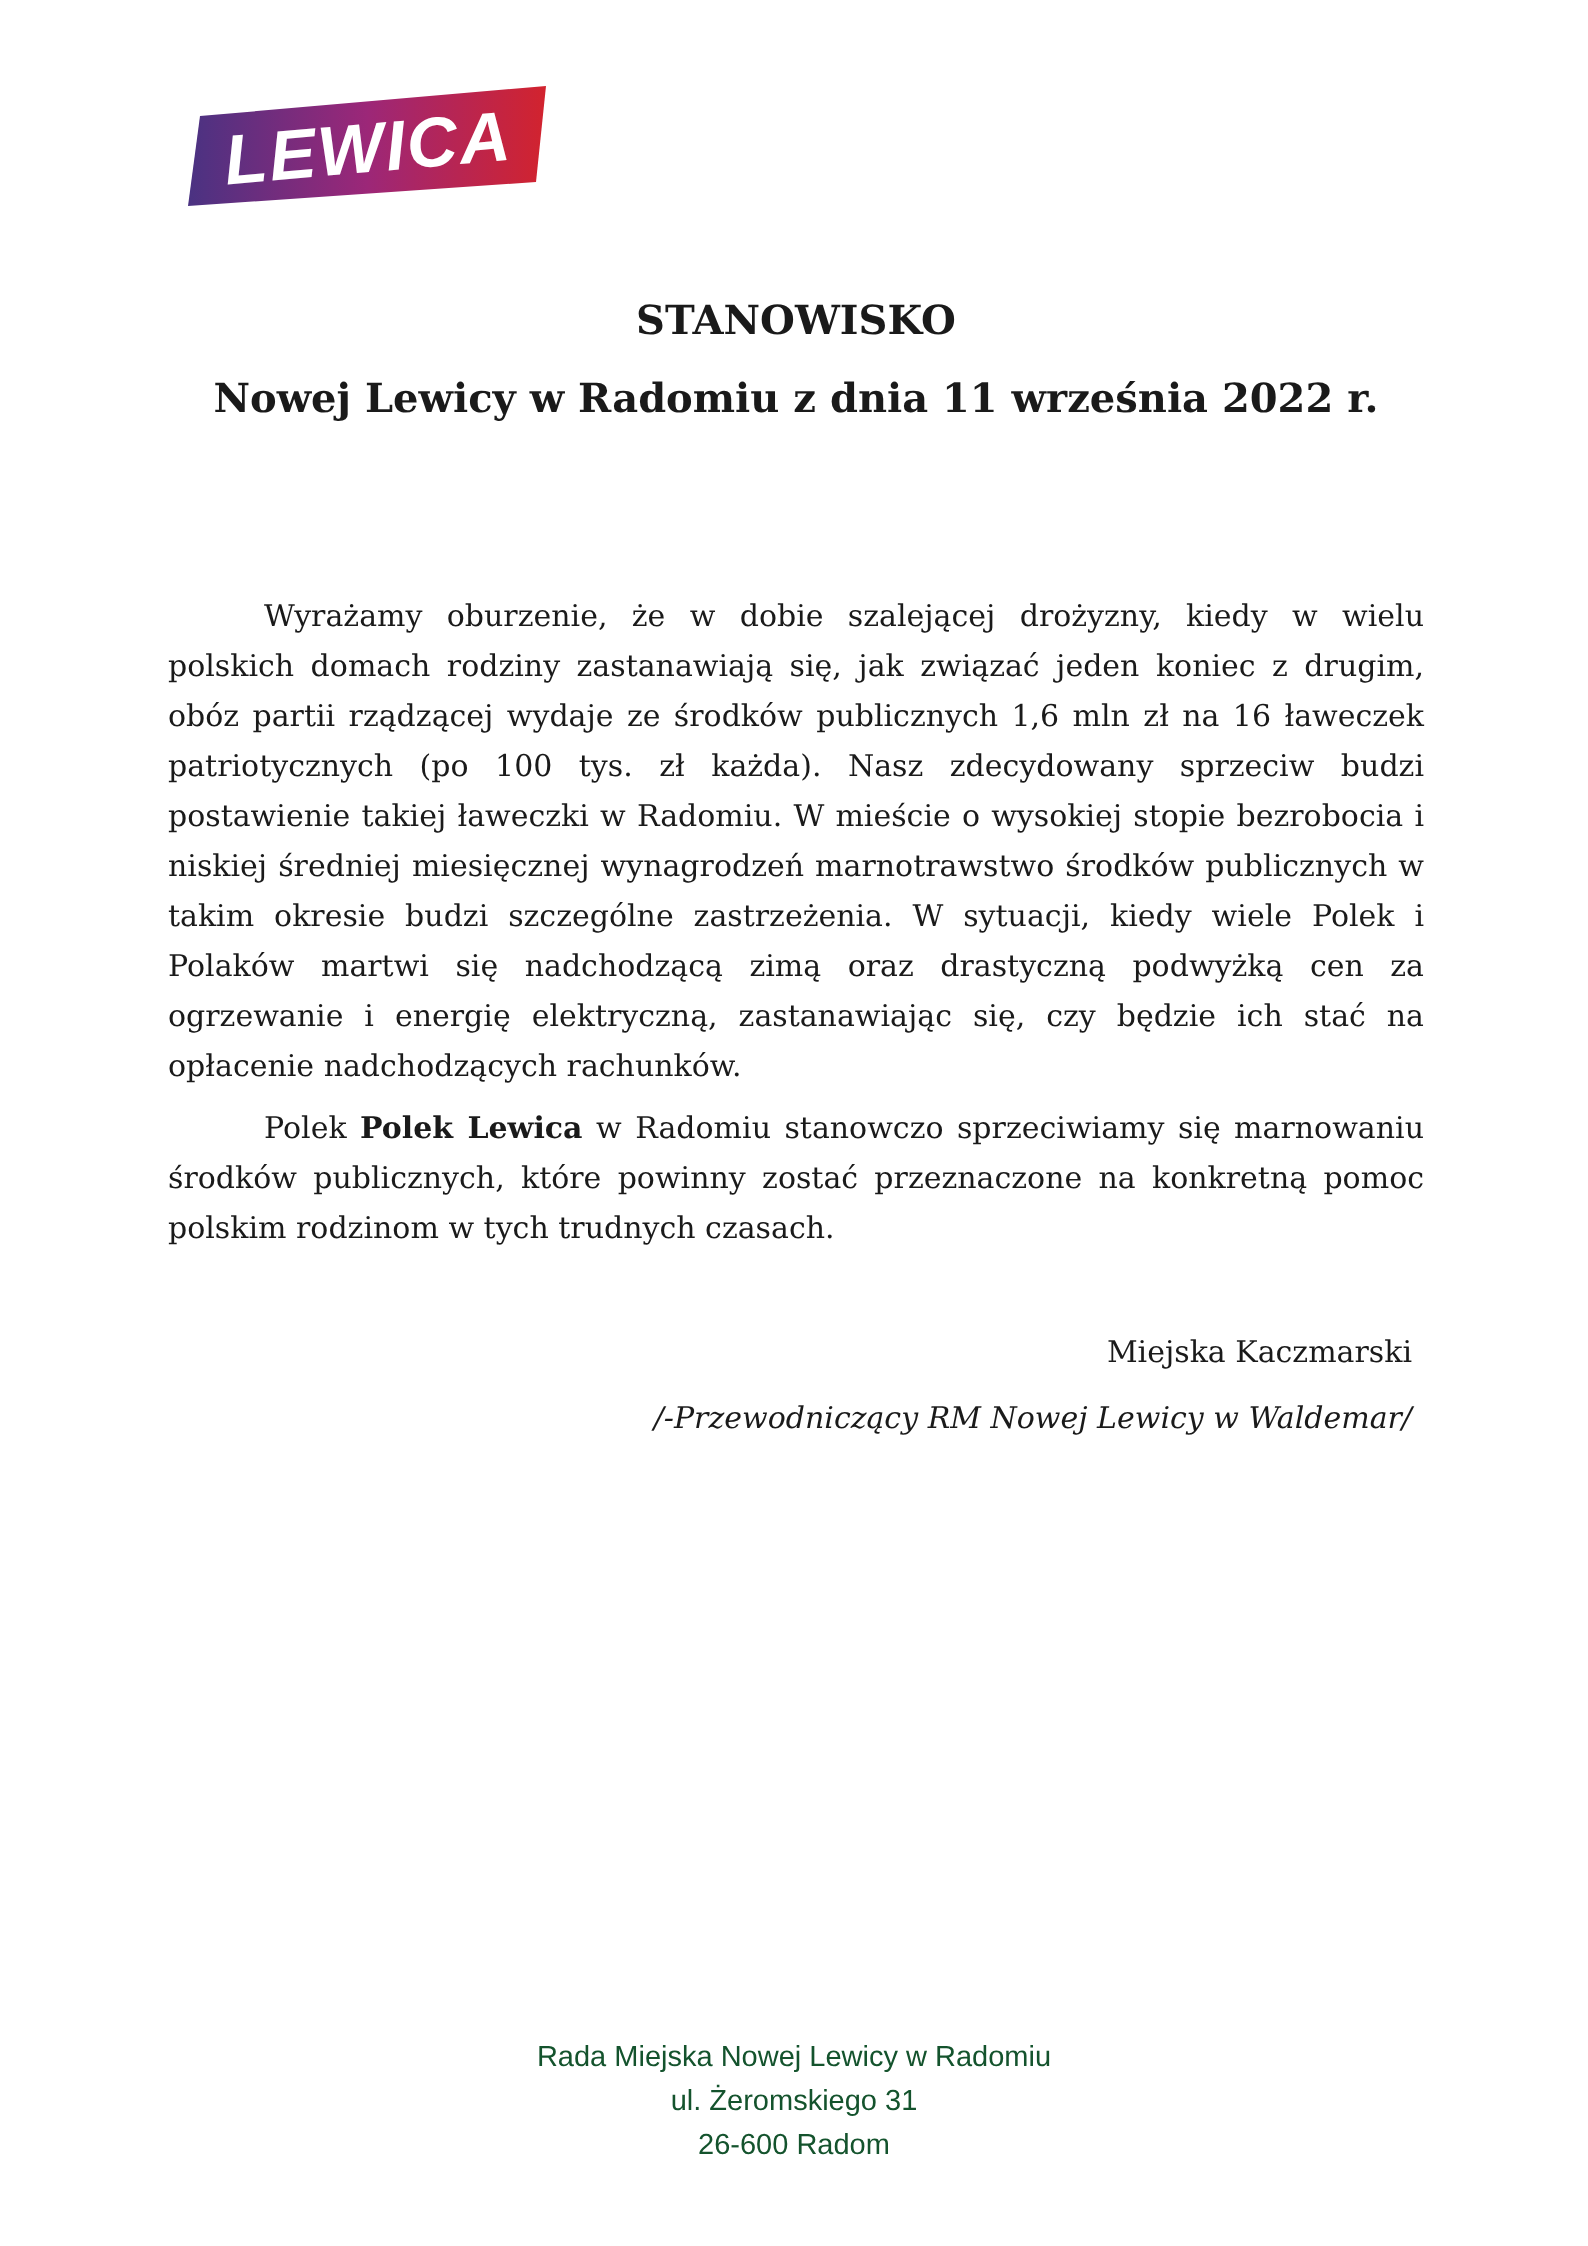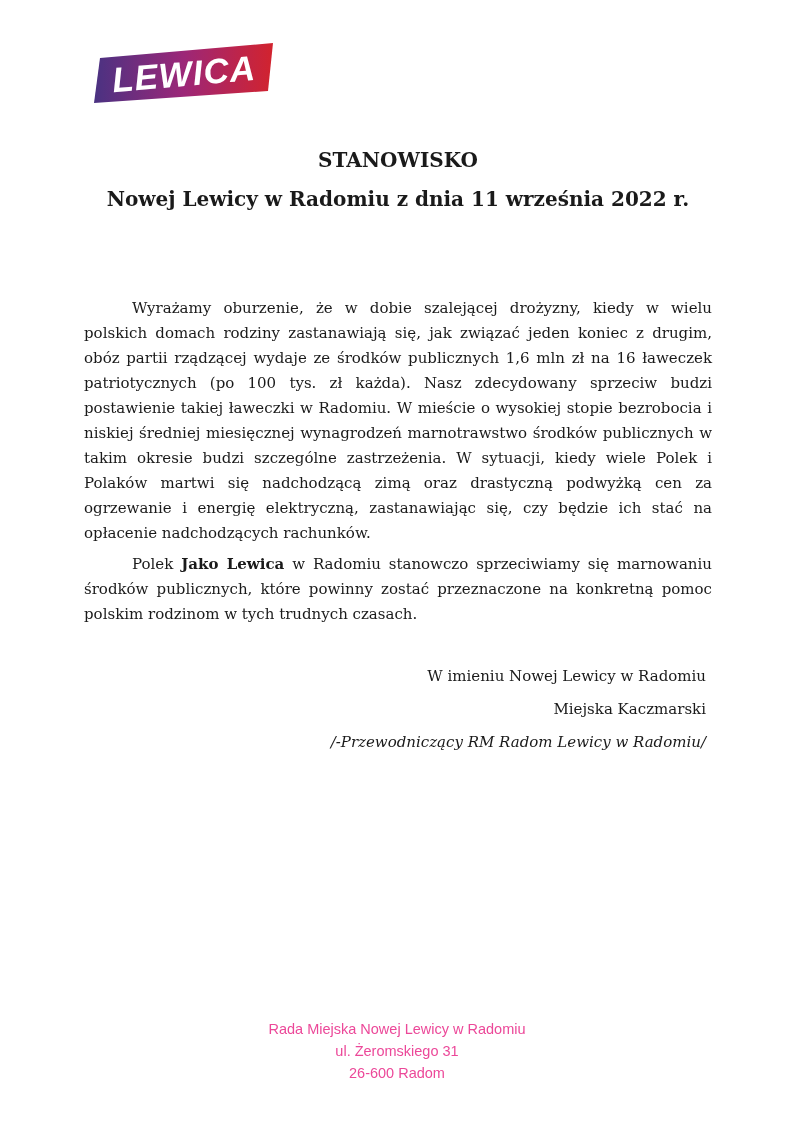--- a/index.html
+++ b/index.html
@@ -71,21 +71,21 @@
 
   .footer {
     position: absolute;
     top: 1018px;
     left: 0;
     width: 794px;
     text-align: center;
     font-family: "Liberation Sans", sans-serif;
     font-size: 14.5px;
     line-height: 22px;
-    color: #ec4899;
+    color: #14532d;
   }
 </style>
 </head>
 <body>
 
 <div class="page">
 
   <svg class="logo" width="200" height="80" viewBox="0 0 200 80" aria-hidden="true">
     <defs>
       <linearGradient id="lewica-gradient" x1="0%" y1="0%" x2="100%" y2="0%">
@@ -98,27 +98,26 @@
     <text x="100" y="52" text-anchor="middle" transform="rotate(-5 100 40)">LEWICA</text>
   </svg>
 
   <div class="title-block">
     <div class="title-line">STANOWISKO</div>
     <div class="title-line">Nowej Lewicy w Radomiu z dnia 11 września 2022 r.</div>
   </div>
 
   <div class="body-text">
     <p class="para">Wyrażamy oburzenie, że w dobie szalejącej drożyzny, kiedy w wielu polskich domach rodziny zastanawiają się, jak związać jeden koniec z drugim, obóz partii rządzącej wydaje ze środków publicznych 1,6 mln zł na 16 ławeczek patriotycznych (po 100 tys. zł każda). Nasz zdecydowany sprzeciw budzi postawienie takiej ławeczki w Radomiu. W mieście o wysokiej stopie bezrobocia i niskiej średniej miesięcznej wynagrodzeń marnotrawstwo środków publicznych w takim okresie budzi szczególne zastrzeżenia. W sytuacji, kiedy wiele Polek i Polaków martwi się nadchodzącą zimą oraz drastyczną podwyżką cen za ogrzewanie i energię elektryczną, zastanawiając się, czy będzie ich stać na opłacenie nadchodzących rachunków.</p>
-    <p class="para"><span>Polek </span><strong>Jako Lewica</strong><span> w Radomiu stanowczo sprzeciwiamy się marnowaniu środków publicznych, które powinny zostać przeznaczone na konkretną pomoc polskim rodzinom w tych trudnych czasach.</span></p>
+    <p class="para"><span>Polek </span><strong>Polek Lewica</strong><span> w Radomiu stanowczo sprzeciwiamy się marnowaniu środków publicznych, które powinny zostać przeznaczone na konkretną pomoc polskim rodzinom w tych trudnych czasach.</span></p>
   </div>
 
   <div class="signature">
-    <div class="sig-line">W imieniu Nowej Lewicy w Radomiu</div>
     <div class="sig-line">Miejska Kaczmarski</div>
-    <div class="sig-line sig-italic">/-Przewodniczący RM Radom Lewicy w Radomiu/</div>
+    <div class="sig-line sig-italic">/-Przewodniczący RM Nowej Lewicy w Waldemar/</div>
   </div>
 
   <div class="footer">
     <div>Rada Miejska Nowej Lewicy w Radomiu</div>
     <div>ul. Żeromskiego 31</div>
     <div>26-600 Radom</div>
   </div>
 
 </div>
 

